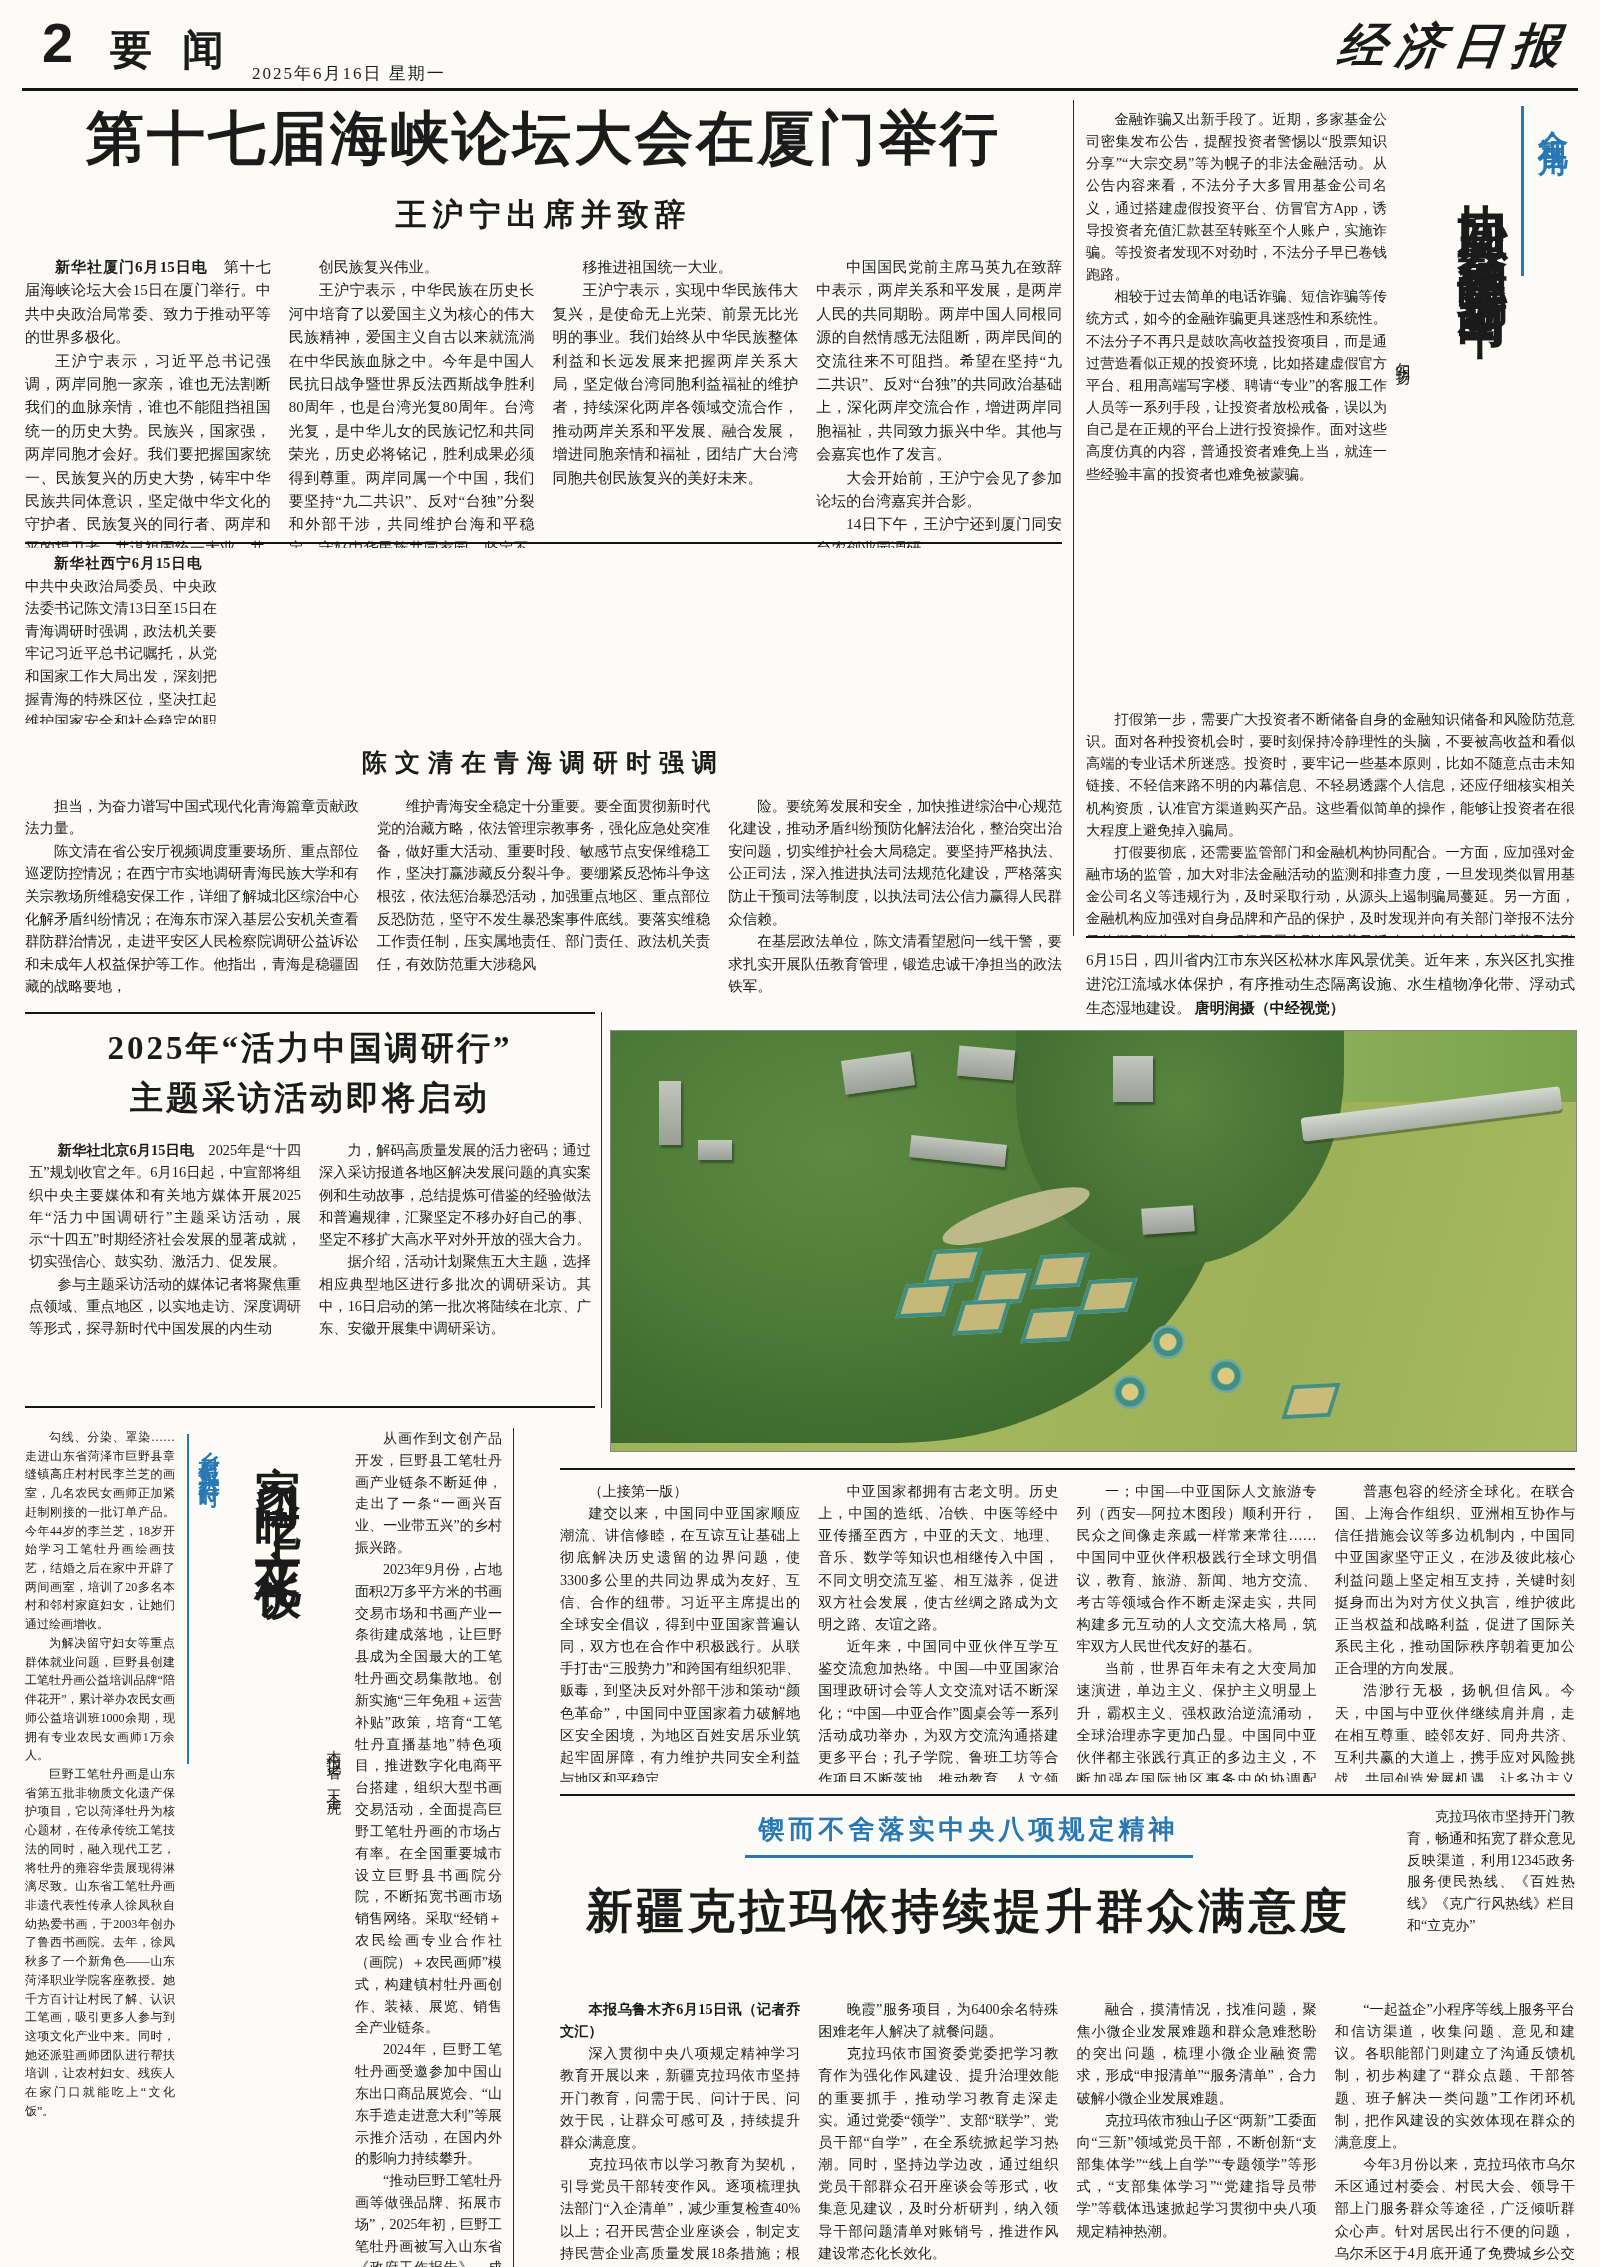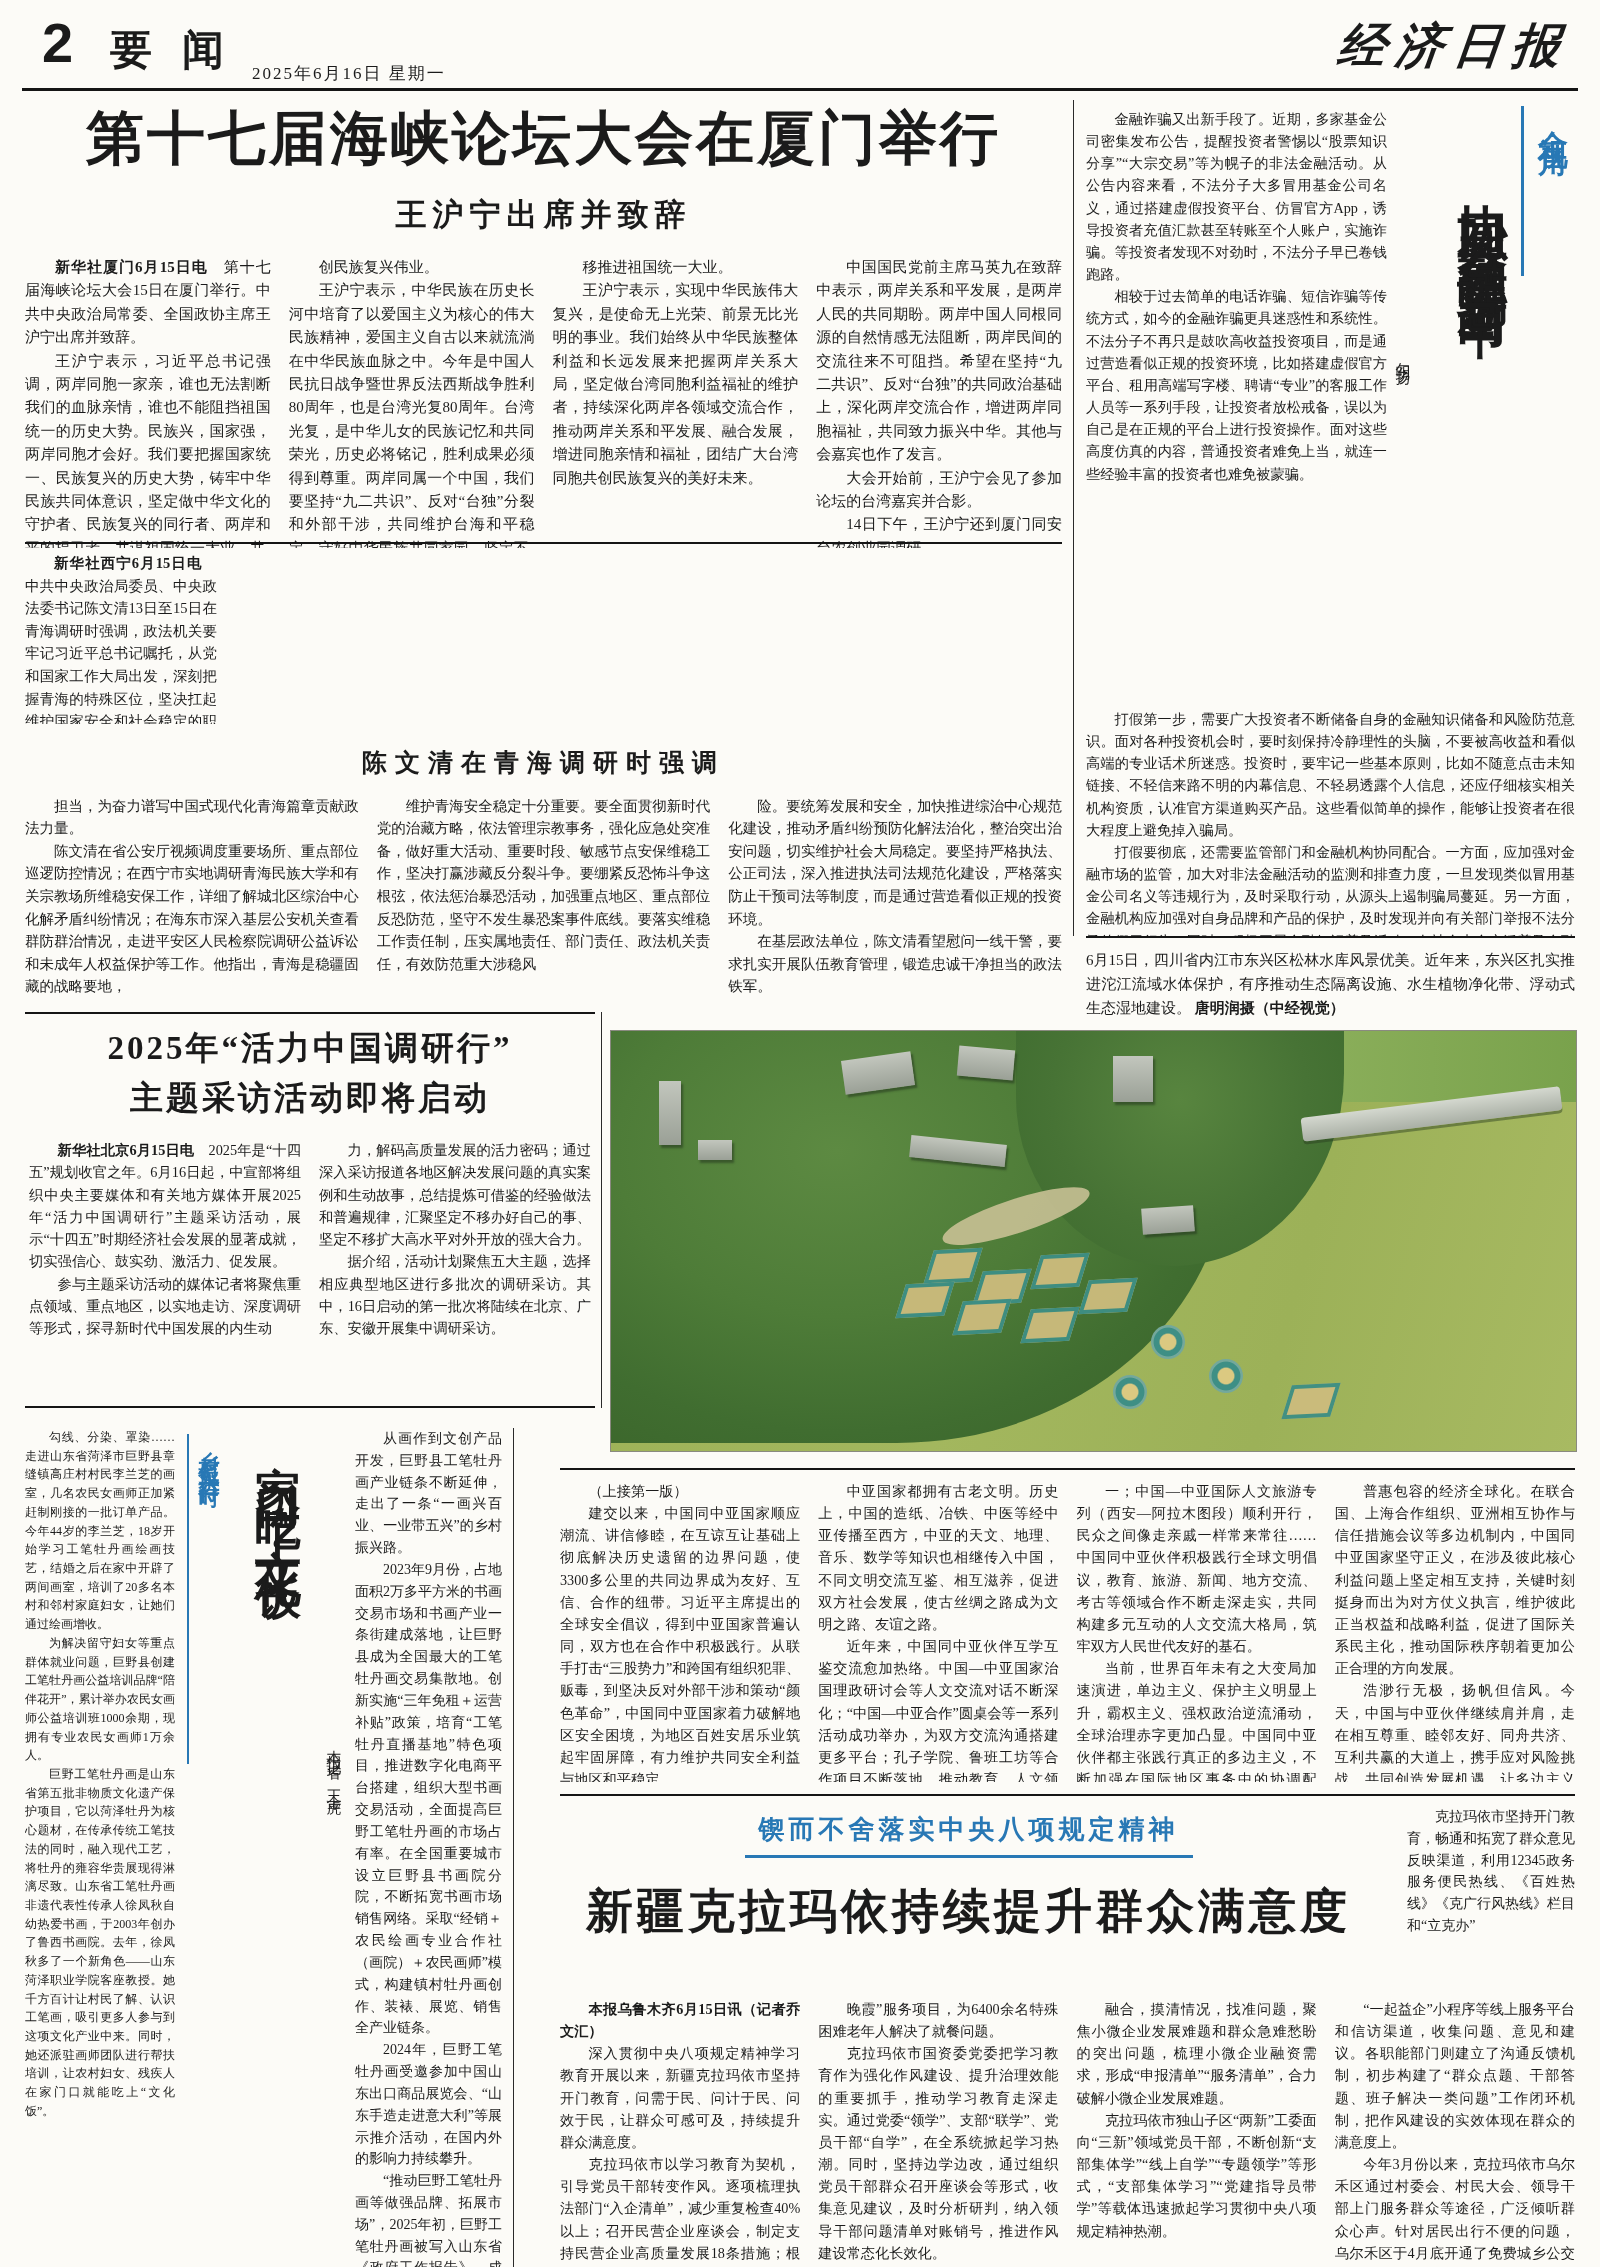--- a/index.html
+++ b/index.html
@@ -120,21 +120,21 @@
   <div class="masthead">经济日报</div>
   <div class="hrule" style="left:22px;width:1556px;top:88px;height:3px;"></div>
 
   <div class="vrule" style="left:1073px;top:100px;height:836px;"></div>
 
   <div class="forum">
     <div class="forum-h1">第十七届海峡论坛大会在厦门举行</div>
     <div class="forum-h2">王沪宁出席并致辞</div>
     <div class="cols">
       <div class="col jtext">
-        <p><b>新华社厦门6月15日电</b><span>　第十七届海峡论坛大会15日在厦门举行。中共中央政治局常委、全国政协主席王沪宁出席并致辞。</span></p>
+        <p><b>新华社厦门6月15日电</b><span>　第十七届海峡论坛大会15日在厦门举行。中共中央政治局常委、致力于推动平等的世界多极化。</span></p>
         <div class="jtext">
             <p>王沪宁表示，习近平总书记强调，两岸同胞一家亲，谁也无法割断我们的血脉亲情，谁也不能阻挡祖国统一的历史大势。民族兴，国家强，两岸同胞才会好。我们要把握国家统一、民族复兴的历史大势，铸牢中华民族共同体意识，坚定做中华文化的守护者、民族复兴的同行者、两岸和平的捍卫者，共谋祖国统一大业，共</p>
           </div>
       </div>
       <div class="col jtext">
           <p>创民族复兴伟业。</p>
           <p>王沪宁表示，中华民族在历史长河中培育了以爱国主义为核心的伟大民族精神，爱国主义自古以来就流淌在中华民族血脉之中。今年是中国人民抗日战争暨世界反法西斯战争胜利80周年，也是台湾光复80周年。台湾光复，是中华儿女的民族记忆和共同荣光，历史必将铭记，胜利成果必须得到尊重。两岸同属一个中国，我们要坚持“九二共识”、反对“台独”分裂和外部干涉，共同维护台海和平稳定，守好中华民族共同家园，坚定不</p>
         </div>
       <div class="col jtext">
           <p>移推进祖国统一大业。</p>
@@ -158,21 +158,21 @@
       <div class="chen-kicker">陈文清在青海调研时强调</div>
       <div class="chen-cols">
         <div class="col jtext">
             <p>担当，为奋力谱写中国式现代化青海篇章贡献政法力量。</p>
             <p>陈文清在省公安厅视频调度重要场所、重点部位巡逻防控情况；在西宁市实地调研青海民族大学和有关宗教场所维稳安保工作，详细了解城北区综治中心化解矛盾纠纷情况；在海东市深入基层公安机关查看群防群治情况，走进平安区人民检察院调研公益诉讼和未成年人权益保护等工作。他指出，青海是稳疆固藏的战略要地，</p>
           </div>
         <div class="col jtext">
             <p>维护青海安全稳定十分重要。要全面贯彻新时代党的治藏方略，依法管理宗教事务，强化应急处突准备，做好重大活动、重要时段、敏感节点安保维稳工作，坚决打赢涉藏反分裂斗争。要绷紧反恐怖斗争这根弦，依法惩治暴恐活动，加强重点地区、重点部位反恐防范，坚守不发生暴恐案事件底线。要落实维稳工作责任制，压实属地责任、部门责任、政法机关责任，有效防范重大涉稳风</p>
           </div>
         <div class="col jtext">
-            <p>险。要统筹发展和安全，加快推进综治中心规范化建设，推动矛盾纠纷预防化解法治化，整治突出治安问题，切实维护社会大局稳定。要坚持严格执法、公正司法，深入推进执法司法规范化建设，严格落实防止干预司法等制度，而是通过营造看似正规的投资环境。</p>
+            <p>险。要统筹发展和安全，加快推进综治中心规范化建设，推动矛盾纠纷预防化解法治化，整治突出治安问题，切实维护社会大局稳定。要坚持严格执法、公正司法，深入推进执法司法规范化建设，严格落实防止干预司法等制度，以执法司法公信力赢得人民群众信赖。</p>
             <p>在基层政法单位，陈文清看望慰问一线干警，要求扎实开展队伍教育管理，锻造忠诚干净担当的政法铁军。</p>
           </div>
       </div>
     </div>
   </div>
 
   <div class="jsj">
     <div class="jsj-top">
       <div class="jsj-text jtext">
           <p>金融诈骗又出新手段了。近期，多家基金公司密集发布公告，提醒投资者警惕以“股票知识分享”“大宗交易”等为幌子的非法金融活动。从公告内容来看，不法分子大多冒用基金公司名义，通过搭建虚假投资平台、仿冒官方App，诱导投资者充值汇款甚至转账至个人账户，实施诈骗。等投资者发现不对劲时，不法分子早已卷钱跑路。</p>

